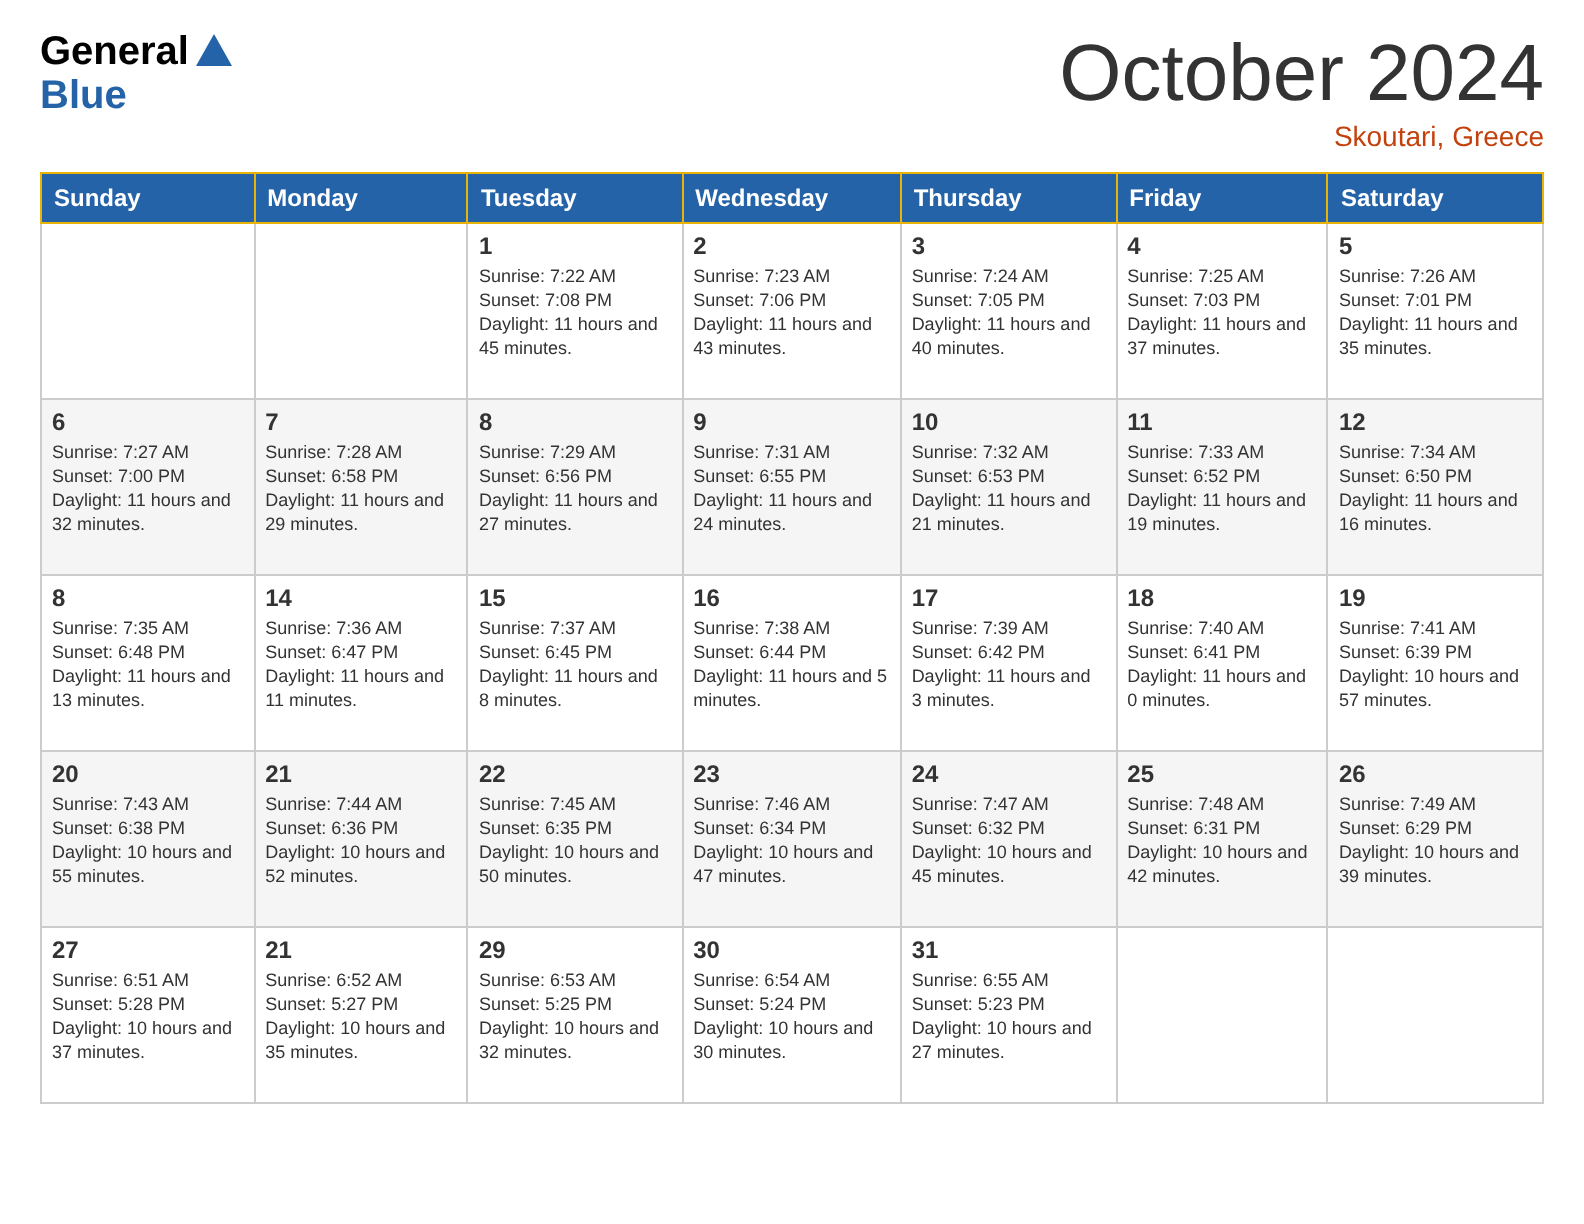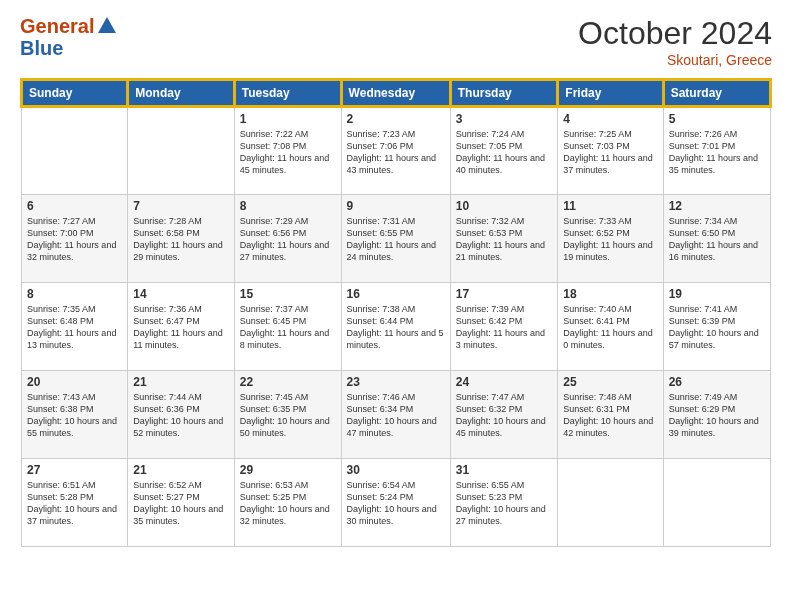--- a/index.html
+++ b/index.html
@@ -24,41 +24,41 @@
     }
     .logo {
       display: flex;
       align-items: center;
       gap: 0;
     }
     .title-area {
       text-align: right;
     }
     .month-title {
-      font-size: 32px;
+      font-size: 40px;
       font-weight: normal;
       color: #333;
     }
     .location {
       font-size: 14px;
       color: #c2410c;
     }
     .calendar {
       width: 100%;
       border-collapse: collapse;
       border: 1px solid #ccc;
     }
     .calendar th {
       background: #2563a8;
       color: #fff;
       font-size: 12px;
       font-weight: bold;
       padding: 5px 6px;
       text-align: left;
-      border: 3px solid #eab308;
+      border: 1px solid #eab308;
     }
     .calendar td {
       vertical-align: top;
       border: 1px solid #ccc;
       padding: 4px 5px;
       width: 113px;
       height: 88px;
       font-size: 9.5px;
       color: #333;
       background: #fff;
@@ -82,21 +82,21 @@
     }
   </style>
 </head>
 <body>
 
 <div class="page">
   <div class="header">
     <div class="logo">
       <div>
         <div style="display:flex;align-items:center;gap:2px;">
-          <span style="font-size:20px;font-weight:bold;color:#c2410c;line-height:1.1;">General</span>
+          <span style="font-size:20px;font-weight:bold;color:#000000;line-height:1.1;">General</span>
           <svg width="22" height="22" viewBox="0 0 22 22">
             <polygon points="11,2 20,18 2,18" fill="#2563a8"></polygon>
           </svg>
         </div>
         <div style="font-size:20px;font-weight:bold;color:#2563a8;line-height:1.1;">Blue</div>
       </div>
     </div>
     <div class="title-area">
       <div class="month-title">October 2024</div>
       <div class="location">Skoutari, Greece</div>

